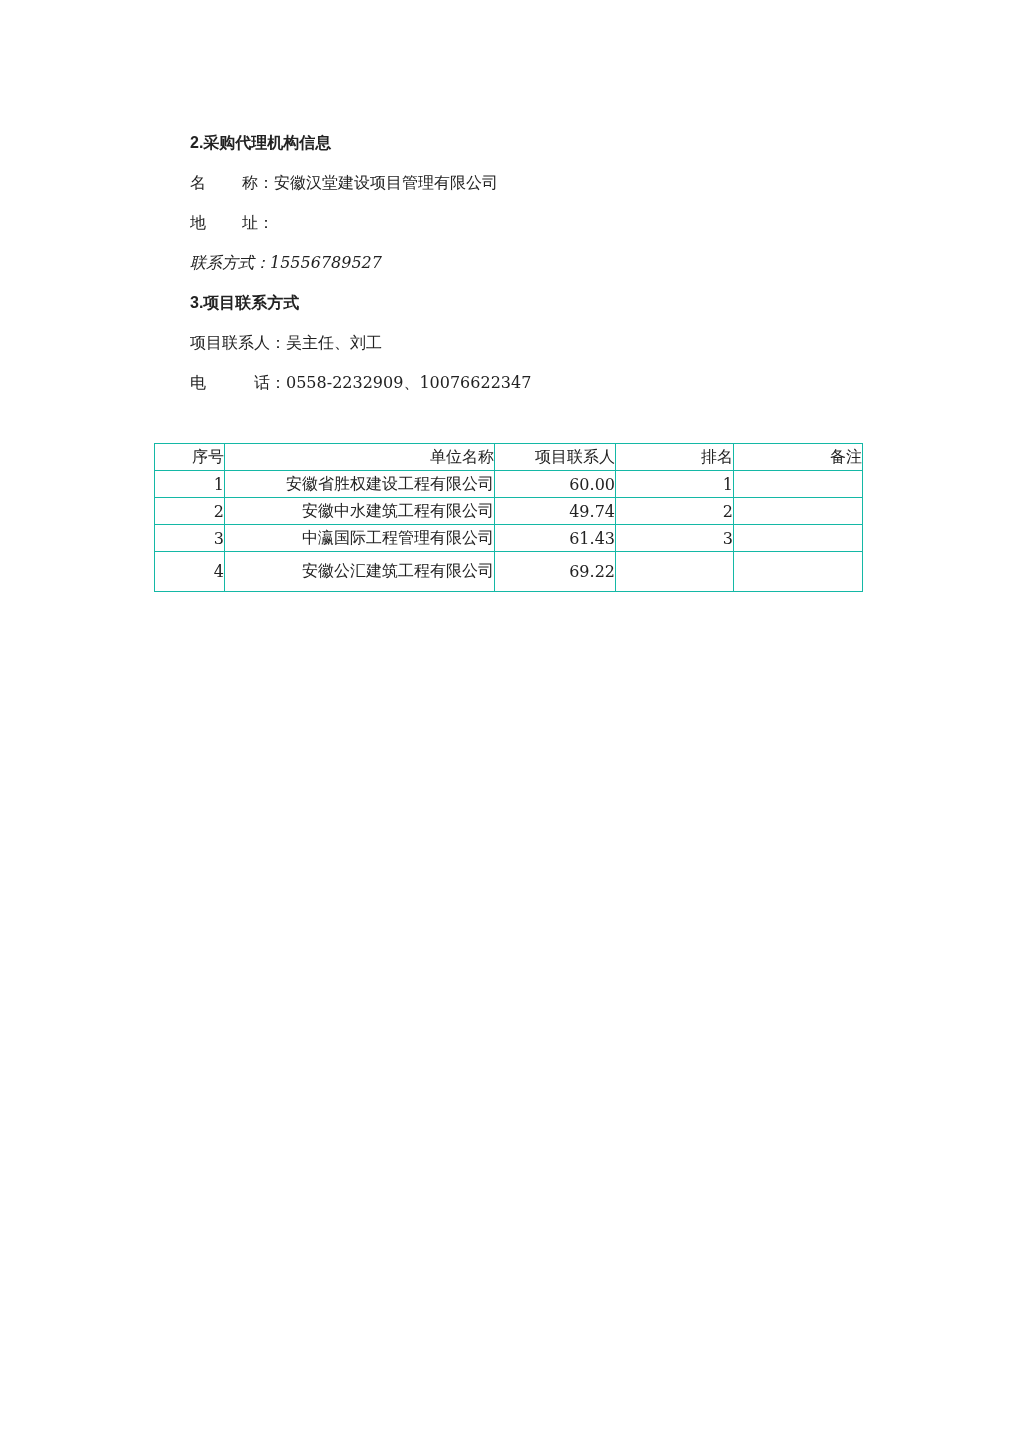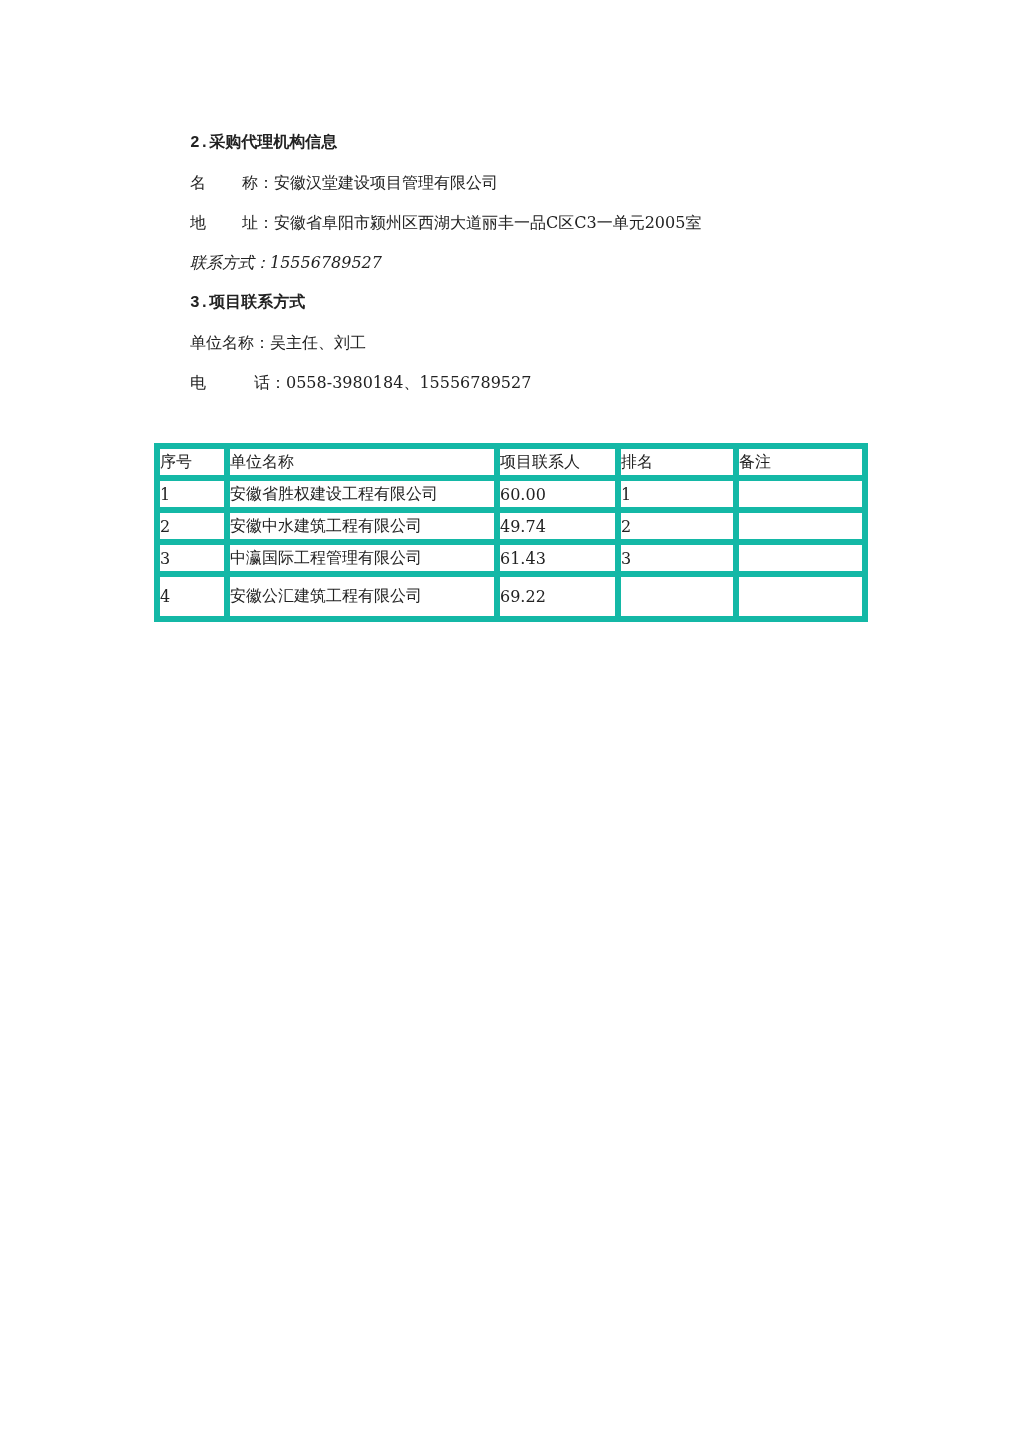--- a/index.html
+++ b/index.html
@@ -2,68 +2,68 @@
 <html><head>
 <meta charset="utf-8">
 <style>
   html, body { margin: 0; padding: 0; background: #ffffff; }
   body {
     width: 1016px; height: 1437px; position: relative; overflow: hidden;
     font-family: "DejaVu Serif", "Liberation Serif", serif;
     color: #222222;
   }
   .line { position: absolute; left: 190px; font-size: 16px; line-height: 20px; white-space: nowrap; }
-  .heading { font-family: Liberation Mono, monospace; font-weight: bold; font-size: 16px; }
+  .heading { font-family: Liberation Sans, sans-serif; font-weight: bold; font-size: 16px; }
   .lbl { display: inline-block; }
   .lbl-wide { width: 84px; display: inline-flex; justify-content: space-between; }
   .lbl-wider { width: 96px; display: inline-flex; justify-content: space-between; }
   table.scores {
     position: absolute; left: 154px; top: 443px;
     border-collapse: collapse; font-size: 16px; color: #222;
   }
   table.scores td, table.scores th {
-    border: 6px solid #14b8a6; text-align: left; padding: 0; font-weight: normal;
+    border: 1px solid #14b8a6; text-align: right; padding: 0; font-weight: normal;
     height: 26px;
   }
   table.scores tr.tall td { height: 39px; }
 </style>
 </head>
 <body>
 
 <div class="line heading" style="top:133px;">2.采购代理机构信息</div>
 
 <div class="line" style="top:173px;">
   <span class="lbl lbl-wide">
       <span>名</span>
       <span>称：</span>
     </span><span>安徽汉堂建设项目管理有限公司</span>
 </div>
 
 <div class="line" style="top:213px;">
   <span class="lbl lbl-wide">
       <span>地</span>
       <span>址：</span>
-    </span><span>安徽省阜阳市颍州区西湖大道丽丰一品C区C3一单元2005室</span>
+    </span>
 </div>
 
 <div class="line" style="top:253px;font-style:italic;">
   <span>联系方式：</span><span>15556789527</span>
 </div>
 
 <div class="line heading" style="top:293px;">3.项目联系方式</div>
 
 <div class="line" style="top:333px;">
-  <span>单位名称：</span><span>吴主任、刘工</span>
+  <span>项目联系人：</span><span>吴主任、刘工</span>
 </div>
 
 <div class="line" style="top:373px;">
   <span class="lbl lbl-wider">
       <span>电</span>
       <span>话：</span>
-    </span><span>0558-3980184、15556789527</span>
+    </span><span>0558-2232909、10076622347</span>
 </div>
 
 <table class="scores">
   <colgroup>
     <col style="width:70px">
       <col style="width:270px">
       <col style="width:121px">
       <col style="width:118px">
       <col style="width:129px">
   </colgroup>

